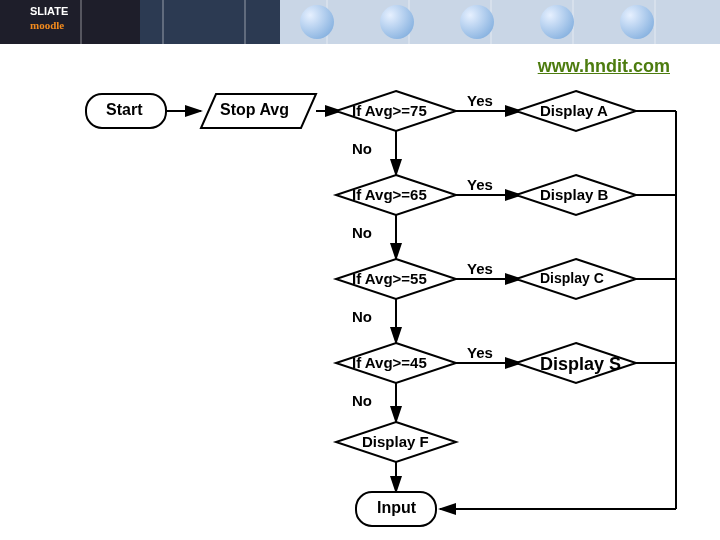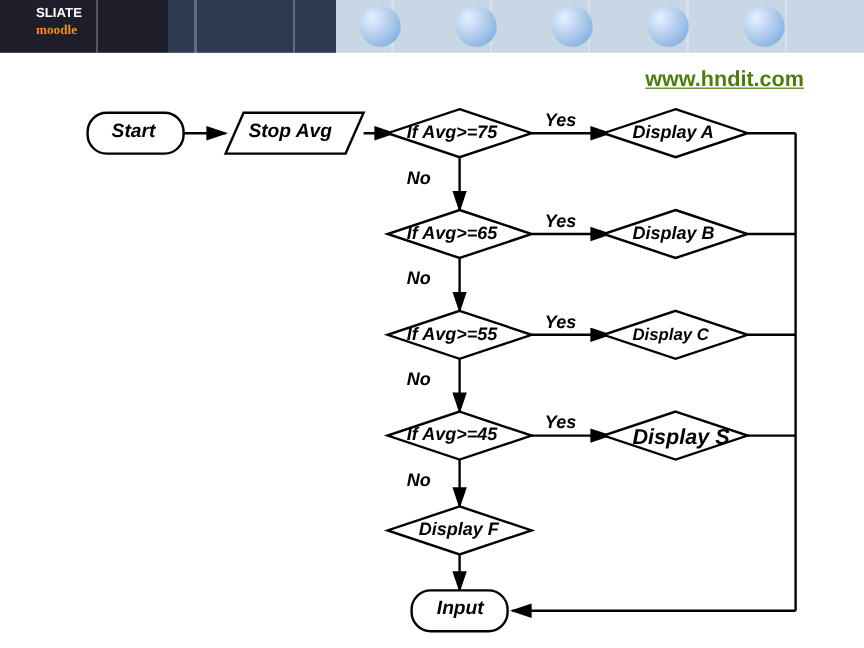--- a/index.html
+++ b/index.html
@@ -1,21 +1,21 @@
 <!DOCTYPE html>
 <html><head>
 <meta charset="utf-8">
 <style>
   html,body{margin:0;padding:0;width:720px;height:540px;background:#fff;font-family:Arial,Helvetica,sans-serif;}
   .banner{position:absolute;left:0;top:0;width:720px;height:44px;background:linear-gradient(90deg,#1e1e2a 0 140px,#2c3a52 140px 280px,#c9d6e6 280px 720px);}
   .banner .fade{position:absolute;left:0;top:0;width:720px;height:44px;background:repeating-linear-gradient(90deg,rgba(255,255,255,0) 0 80px,rgba(255,255,255,0.25) 80px 82px);}
   .logo{position:absolute;left:10px;top:4px;color:#fff;font-weight:bold;font-size:11px;line-height:14px;margin-left:20px;}
   .logo .m{color:#f38b1e;font-family:Liberation Serif, serif;}
   .dot{position:absolute;width:34px;height:34px;border-radius:50%;background:radial-gradient(circle at 30% 30%,#e6f0ff,#6fa2d8);top:5px;}
-  .stage{position:absolute;left:3px;top:44px;width:616px;height:496px;font-style:italic;}
+  .stage{position:absolute;left:16px;top:44px;width:616px;height:496px;}
   .link{position:absolute;color:#4d7c0f;text-decoration:underline;font-size:18px;font-weight:bold;}
   svg{position:absolute;left:0;top:0;}
   .lbl{position:absolute;font-size:16px;font-weight:bold;color:#000;}
 </style>
 </head>
 <body>
 
 <div class="banner">
   <div class="fade"></div>
   <div class="logo">

